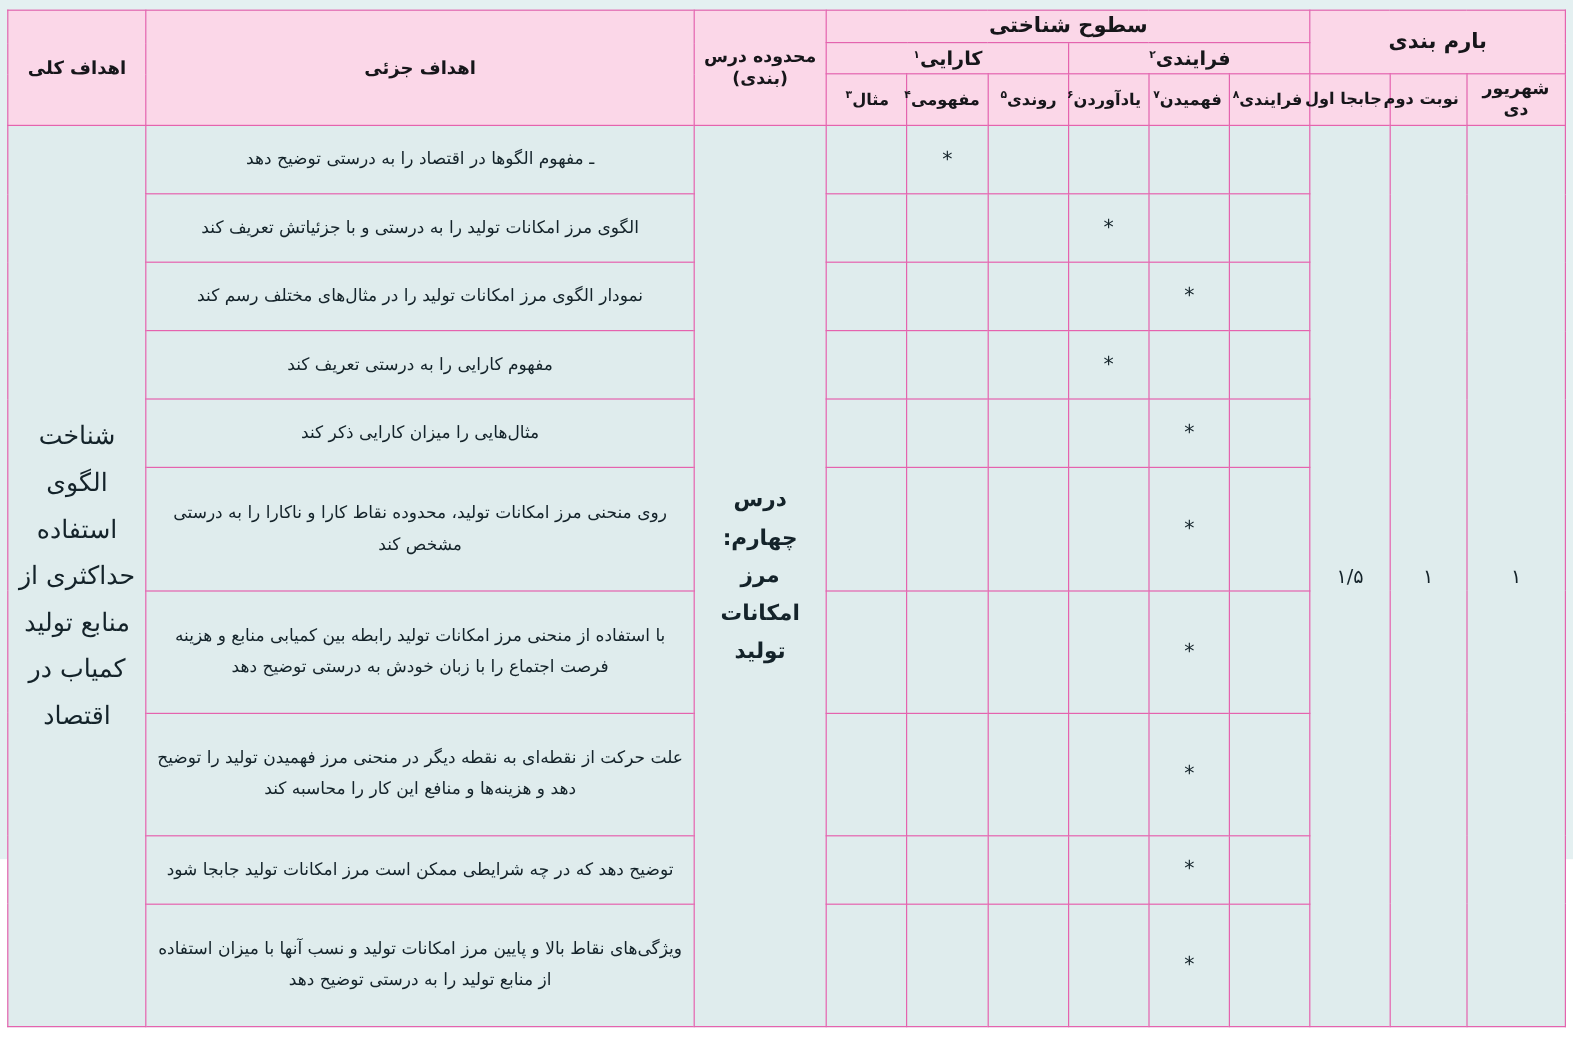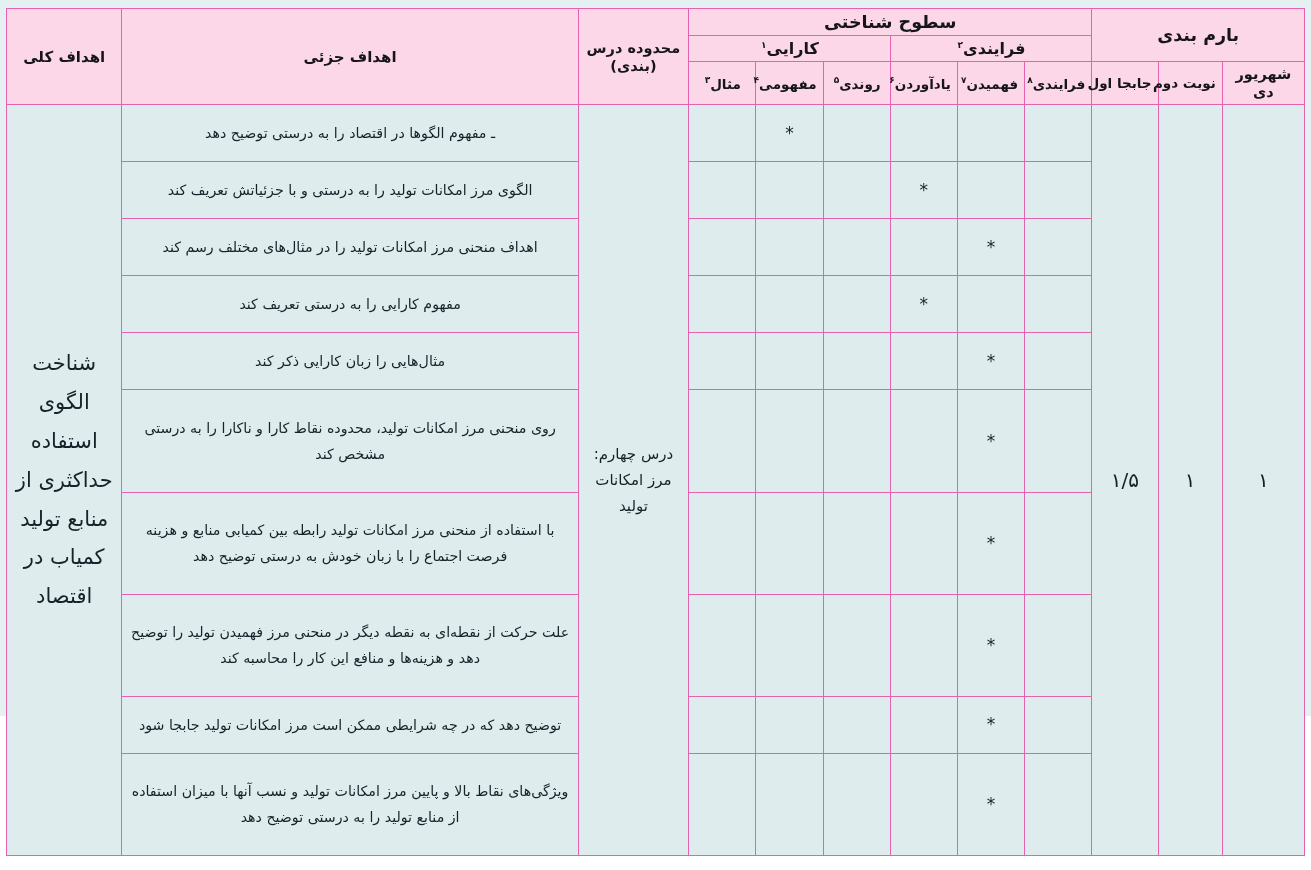--- a/index.html
+++ b/index.html
@@ -66,30 +66,30 @@
 
   
   td.obj {
     font-size: 14.2px;
     line-height: 1.85;
     text-align: center;
     letter-spacing: -0.1px;
     padding: 6px 16px;
   }
   td.mark {
-    font-size: 20px;
+    font-size: 16px;
   }
   td.star {
     font-size: 17px;
     color: #1d2b33;
     line-height: 1;
   }
   td.lesson {
-    font-size: 15px;
-    font-weight: normal;
+    font-size: 18px;
+    font-weight: bold;
     line-height: 1.75;
     letter-spacing: -0.2px;
   }
   td.goal {
     font-size: 21px;
     line-height: 1.85;
     letter-spacing: -0.2px;
   }
 
   
@@ -195,39 +195,39 @@
           <td class="star"></td>
           <td class="obj">الگوی مرز امکانات تولید را به درستی و با جزئیاتش تعریف کند</td>
         </tr>
         <tr>
           <td class="star"></td>
           <td class="star">*</td>
           <td class="star"></td>
           <td class="star"></td>
           <td class="star"></td>
           <td class="star"></td>
-          <td class="obj">اهداف منحنی مرز امکانات تولید را در مثال‌های مختلف رسم کند</td>
+          <td class="obj">نمودار الگوی مرز امکانات تولید را در مثال‌های مختلف رسم کند</td>
         </tr>
         <tr>
           <td class="star"></td>
           <td class="star"></td>
           <td class="star">*</td>
           <td class="star"></td>
           <td class="star"></td>
           <td class="star"></td>
           <td class="obj">مفهوم کارایی را به درستی تعریف کند</td>
         </tr>
         <tr>
           <td class="star"></td>
           <td class="star">*</td>
           <td class="star"></td>
           <td class="star"></td>
           <td class="star"></td>
           <td class="star"></td>
-          <td class="obj">مثال‌هایی را زبان کارایی ذکر کند</td>
+          <td class="obj">مثال‌هایی را میزان کارایی ذکر کند</td>
         </tr>
         <tr>
           <td class="star"></td>
           <td class="star">*</td>
           <td class="star"></td>
           <td class="star"></td>
           <td class="star"></td>
           <td class="star"></td>
           <td class="obj">روی منحنی مرز امکانات تولید، محدوده نقاط کارا و ناکارا را به درستی مشخص کند</td>
         </tr>

